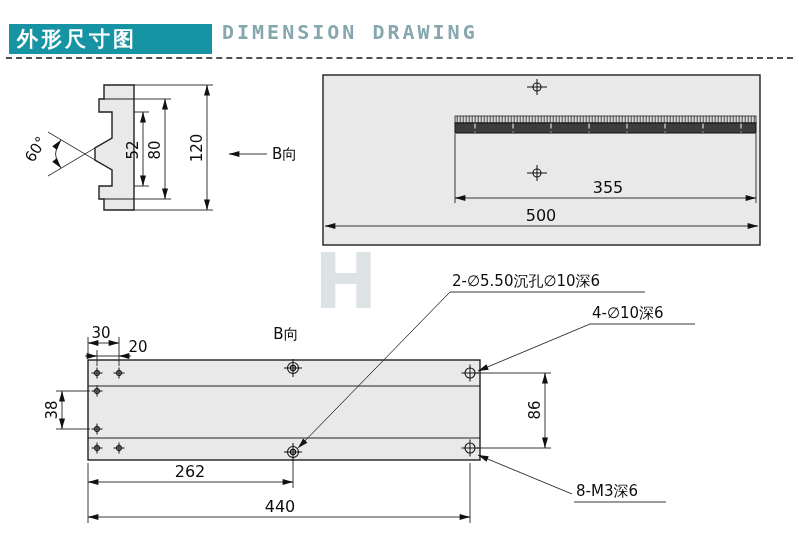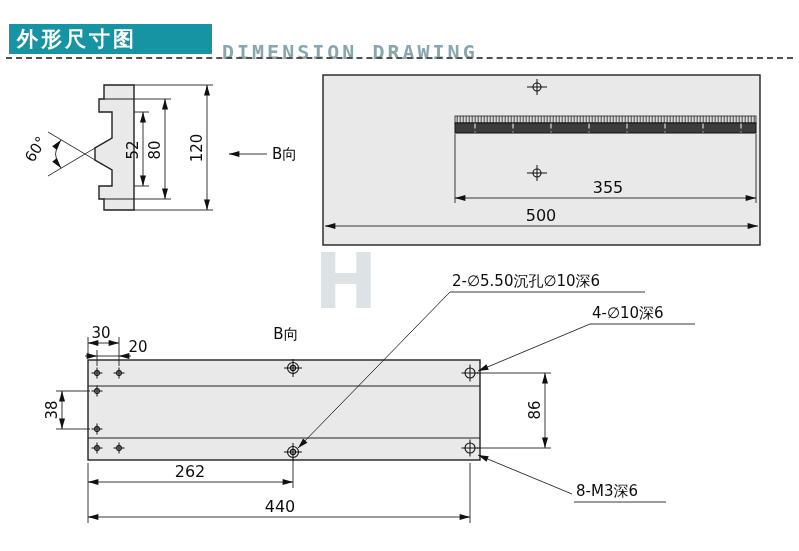--- a/index.html
+++ b/index.html
@@ -1,21 +1,21 @@
 <!DOCTYPE html>
 <html><head>
 <meta charset="utf-8">
 <style>
   *{margin:0;padding:0;box-sizing:border-box}
   html,body{width:799px;height:551px;background:#fff;overflow:hidden;
     font-family:"DejaVu Sans","Liberation Sans",sans-serif;position:relative}
   .banner{position:absolute;left:9px;top:24px;width:203px;height:30px;background:#1794a3;
     color:#fff;display:flex;align-items:center;padding-left:8px;font-size:21px;
     font-weight:bold;letter-spacing:3px}
-  .title-en{position:absolute;left:222px;top:40px;
+  .title-en{position:absolute;left:222px;top:20px;
     font-family:"DejaVu Sans Mono","Liberation Mono",monospace;
     font-size:20px;font-weight:bold;letter-spacing:3px;color:#87a7ae}
   .rule{position:absolute;left:6px;top:57px;width:787px;height:0;border-top:2px dashed #4f4f4f}
   svg{position:absolute;left:0;top:0}
   .part{fill:#e9e9e9;stroke:#222;stroke-width:1.4}
   .edge{stroke:#222;stroke-width:1}
   .cl circle{fill:none;stroke:#111;stroke-width:1.1}
   .cl line{stroke:#111;stroke-width:1}
   .dl line, .dl path{stroke:#222;stroke-width:0.9;fill:none}
   text.dim{font-size:15px;fill:#0c0c0c;text-anchor:middle}

